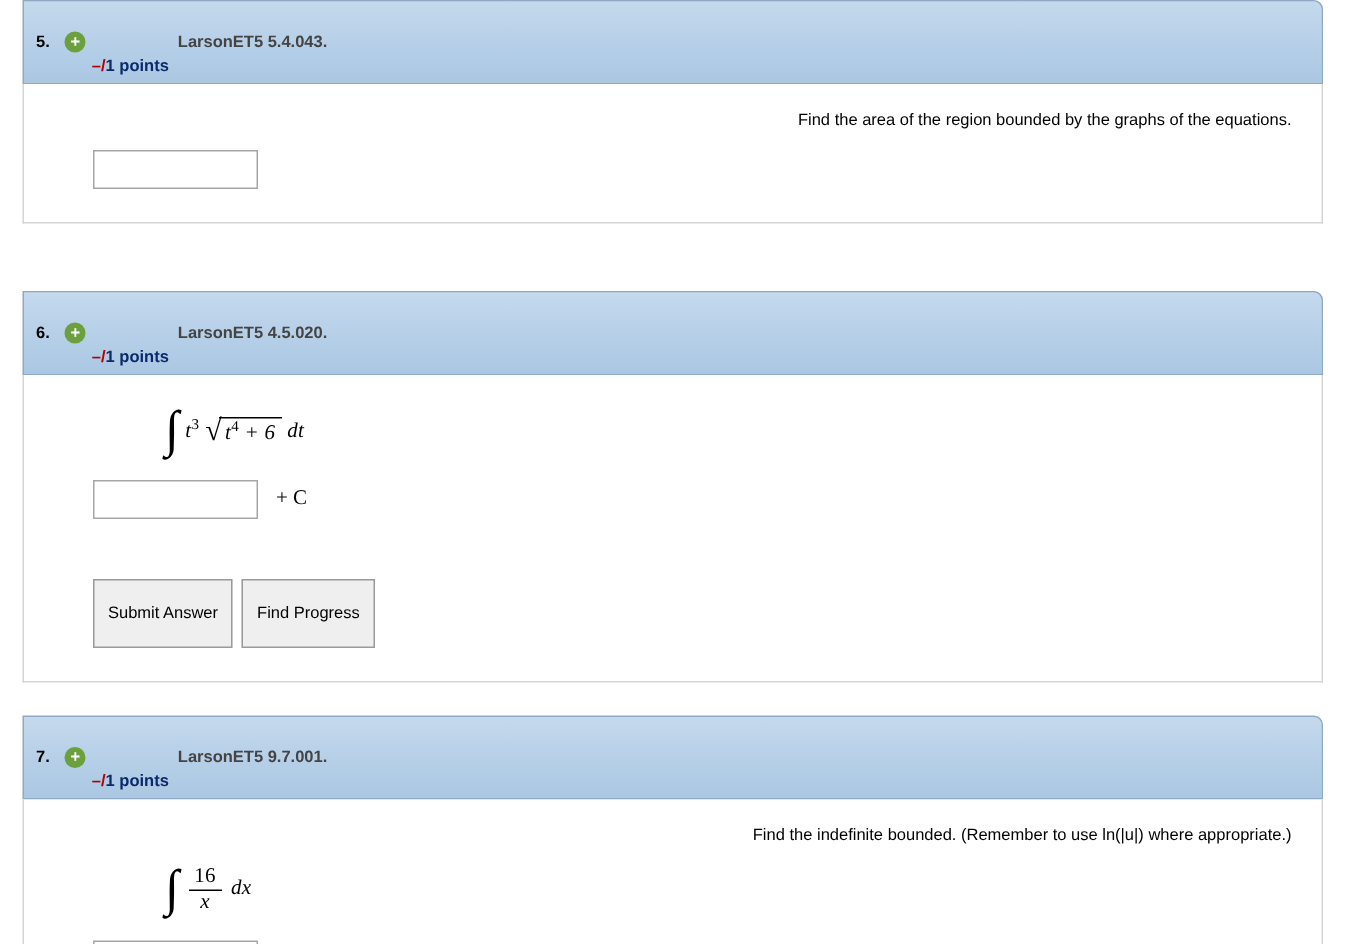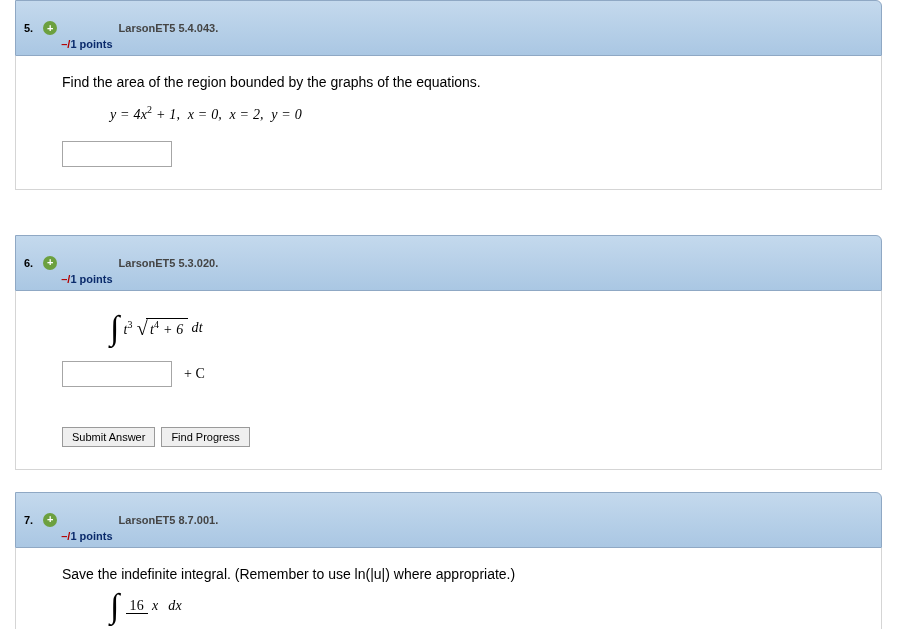--- a/index.html
+++ b/index.html
@@ -59,22 +59,23 @@
     font-weight: bold;
   }
   .q-body {
     border: 1px solid #d5d5d5;
     border-top: none;
     padding: 18px 20px 22px 46px;
     background: #fff;
   }
   .prompt {
     color: #000;
-    font-size: 14px;
+    font-size: 11px;
     margin-bottom: 14px;
+    text-align: right;
   }
   .formula {
     font-family: Georgia, 'Times New Roman', serif;
     font-style: italic;
     font-size: 14px;
     margin: 8px 0 18px 48px;
     letter-spacing: 0.2px;
   }
   .formula sup { font-size: 10px; font-style: normal; }
   .answer-row {
@@ -95,21 +96,21 @@
     font-family: Georgia, serif;
     font-size: 14px;
   }
   .button-row {
     margin-top: 40px;
     display: flex;
     gap: 6px;
   }
   .btn {
     font-size: 11px;
-    padding: 3px 9px;
+    padding: 16px 9px;
     background: #efefef;
     border: 1px solid #9a9a9a;
     cursor: pointer;
   }
   .integral-wrap {
     display: inline-flex;
     align-items: center;
     font-family: Georgia, 'Times New Roman', serif;
     font-style: italic;
     font-size: 14px;
@@ -130,21 +131,21 @@
     font-size: 20px;
     font-style: normal;
     margin-right: -2px;
   }
   .radicand {
     border-top: 1.3px solid #000;
     padding: 0 4px;
   }
   .frac {
     display: inline-flex;
-    flex-direction: row;
+    flex-direction: column;
     align-items: center;
     font-style: italic;
     line-height: 1.1;
     margin: 0 2px;
   }
   .frac .num { border-bottom: 1.2px solid #000; padding: 0 4px; font-style: normal; }
   .frac .den { padding: 0 4px; }
   .reduced-margin { margin-bottom: 22px; }
 </style>
 </head>
@@ -154,35 +155,32 @@
 
   <div class="question">
     <div class="q-header">
       <span class="q-number">5.</span>
       <span class="expand-icon">+</span>
       <span class="points"><span class="redslash">–/</span>1 points</span>
       <span class="source">LarsonET5 5.4.043.</span>
     </div>
     <div class="q-body">
       <div class="prompt">Find the area of the region bounded by the graphs of the equations.</div>
-      <div class="formula">
-        <span style="font-style:italic;">y</span> = 4<span style="font-style:italic;">x</span><sup>2</sup> + 1,&nbsp;&nbsp;<span style="font-style:italic;">x</span> = 0,&nbsp;&nbsp;<span style="font-style:italic;">x</span> = 2,&nbsp;&nbsp;<span style="font-style:italic;">y</span> = 0
-      </div>
       <div class="answer-row">
         <input type="text" class="answer-input" style="">
       </div>
     </div>
   </div>
 
   <div class="question reduced-margin">
     <div class="q-header">
       <span class="q-number">6.</span>
       <span class="expand-icon">+</span>
       <span class="points"><span class="redslash">–/</span>1 points</span>
-      <span class="source">LarsonET5 5.3.020.</span>
+      <span class="source">LarsonET5 4.5.020.</span>
     </div>
     <div class="q-body">
       <div class="formula">
         <span class="integral-wrap">
           <span class="intsym">∫</span>
           <span><i>t</i><sup style="font-style:normal;">3</sup></span>
           <span class="sqrt-wrap">
             <span class="radsym">√</span>
             <span class="radicand"><i>t</i><sup style="font-style:normal;">4</sup> + 6</span>
           </span>
@@ -198,24 +196,24 @@
         <button class="btn">Find Progress</button>
       </div>
     </div>
   </div>
 
   <div class="question">
     <div class="q-header">
       <span class="q-number">7.</span>
       <span class="expand-icon">+</span>
       <span class="points"><span class="redslash">–/</span>1 points</span>
-      <span class="source">LarsonET5 8.7.001.</span>
+      <span class="source">LarsonET5 9.7.001.</span>
     </div>
     <div class="q-body">
-      <div class="prompt">Save the indefinite integral. (Remember to use ln(|u|) where appropriate.)</div>
+      <div class="prompt">Find the indefinite bounded. (Remember to use ln(|u|) where appropriate.)</div>
       <div class="formula">
         <span class="integral-wrap">
           <span class="intsym">∫</span>
           <span class="frac">
             <span class="num">16</span>
             <span class="den">x</span>
           </span>
           <span>dx</span>
         </span>
       </div>

